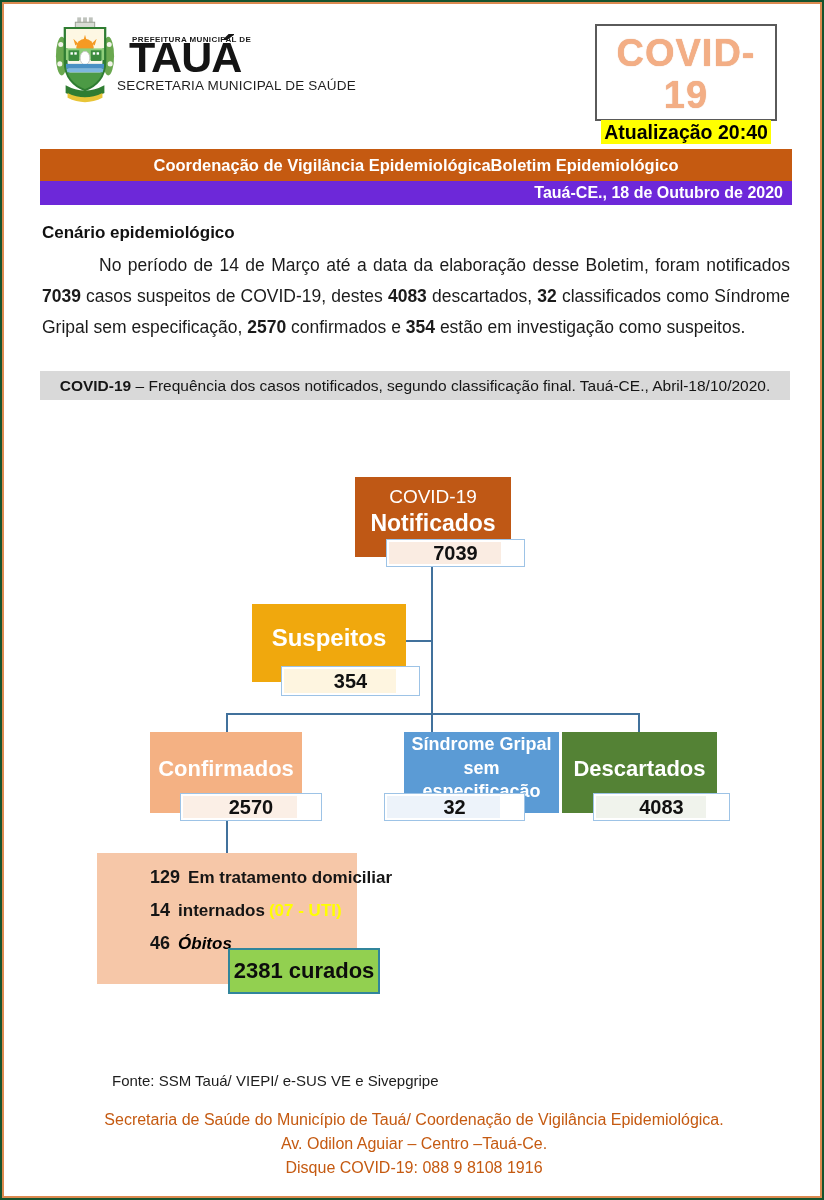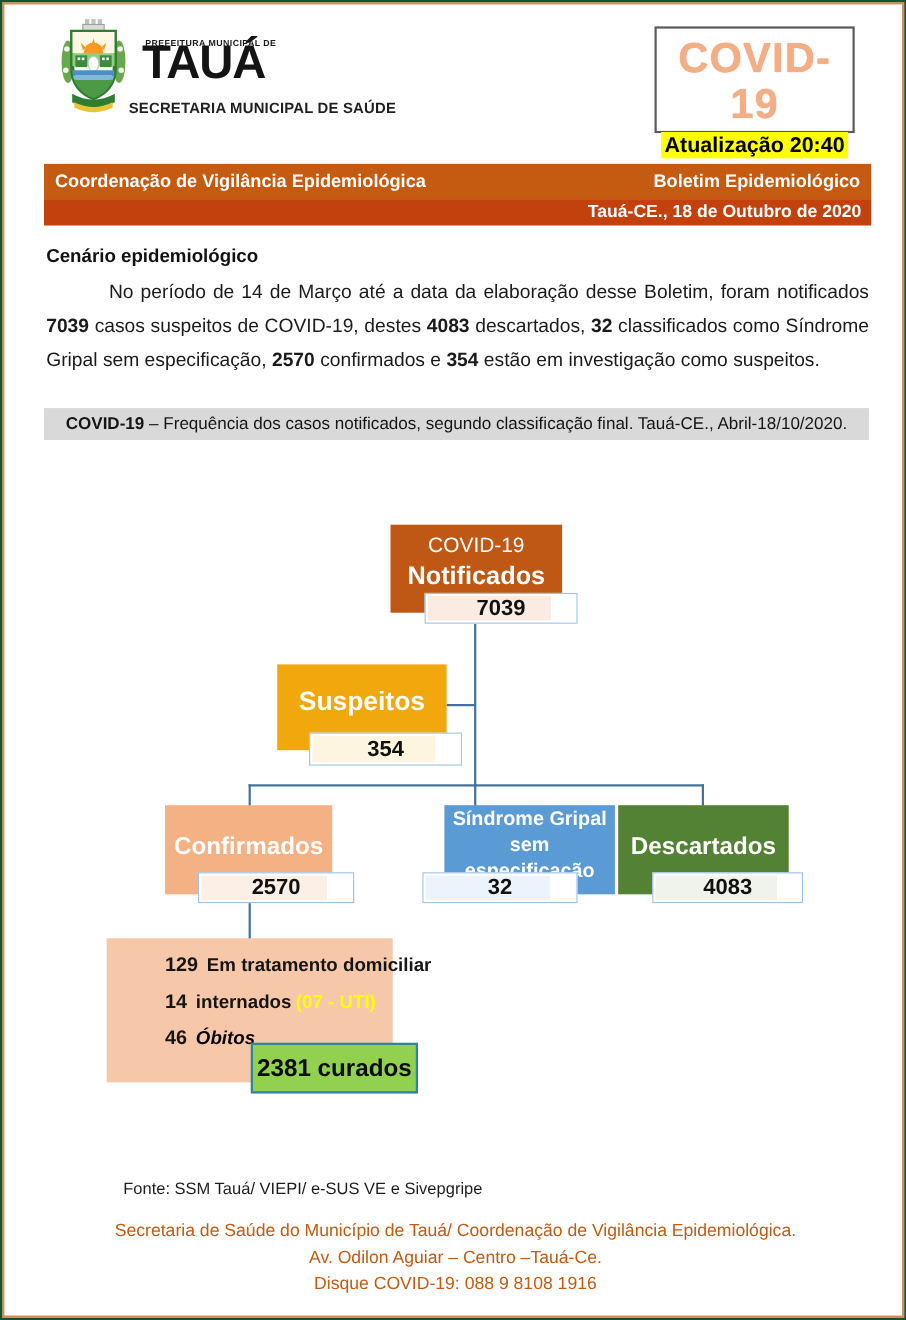--- a/index.html
+++ b/index.html
@@ -3,34 +3,34 @@
 <meta charset="utf-8">
 <style>
   html,body{margin:0;padding:0;background:#fff;font-family:"Liberation Sans",sans-serif;}
   .page{position:relative;width:824px;height:1200px;background:#fff;box-sizing:border-box;
         border:2px solid #14532d;box-shadow:inset 0 0 0 2px #DC8A50;overflow:hidden;}
 
   
   .logo-svg{position:absolute;left:52px;top:13px;}
   .org-small{position:absolute;left:130px;top:33px;font-size:8px;font-weight:700;color:#1a1a1a;letter-spacing:.4px;}
   .org-big{position:absolute;left:127px;top:34px;font-size:43px;font-weight:700;color:#141414;letter-spacing:-1px;line-height:1;}
-  .dept{position:absolute;left:115px;top:89px;font-size:13.5px;font-weight:700;color:#1f1f1f;letter-spacing:.2px;}
+  .dept{position:absolute;left:115px;top:76px;font-size:13.5px;font-weight:400;color:#1f1f1f;letter-spacing:.2px;}
 
   .covid-box{position:absolute;left:593px;top:22px;width:182px;height:97px;border:2px solid #5a5a5a;
              background:#fff;text-align:center;box-sizing:border-box;}
   .covid-title{margin-top:7px;font-size:38px;font-weight:700;color:#F3AE85;letter-spacing:1px;
                text-shadow:0 0 1px #DE9468;line-height:1.1;}
   .covid-update{display:inline-block;margin-top:3px;background:#FFFF00;color:#000;
                 font-size:19.5px;font-weight:700;padding:0 3px;line-height:24px;}
 
   
   .banner1{position:absolute;left:38px;top:147px;width:752px;height:32px;background:#C55A11;color:#fff;
-           font-size:16.5px;font-weight:700;display:flex;align-items:center;justify-content:space-between;
+           font-size:16.5px;font-weight:700;display:flex;align-items:center;justify-content:center;
            padding:0 10px;box-sizing:border-box;}
-  .banner2{position:absolute;left:38px;top:179px;width:752px;height:24px;background:#c2410c;color:#fff;
+  .banner2{position:absolute;left:38px;top:179px;width:752px;height:24px;background:#6d28d9;color:#fff;
            font-size:16px;font-weight:700;text-align:right;line-height:24px;padding-right:9px;box-sizing:border-box;}
 
   .section-title{position:absolute;left:40px;top:221px;font-size:17px;font-weight:700;color:#111;}
   .paragraph{position:absolute;left:40px;top:248px;width:748px;font-size:17.5px;line-height:31px;
              text-align:justify;text-indent:57px;color:#1b1b1b;}
   .seg-b{font-weight:700;}
 
   .graybar{position:absolute;left:38px;top:369px;width:750px;height:29px;background:#D9D9D9;
            font-size:15.5px;line-height:29px;text-align:center;color:#151515;}
 

